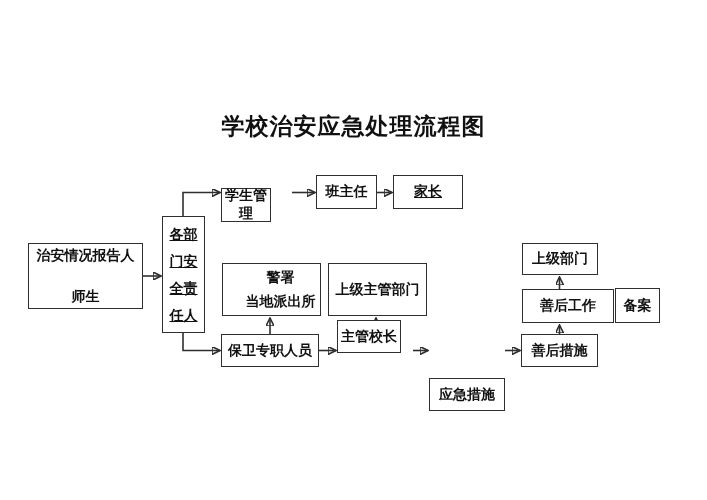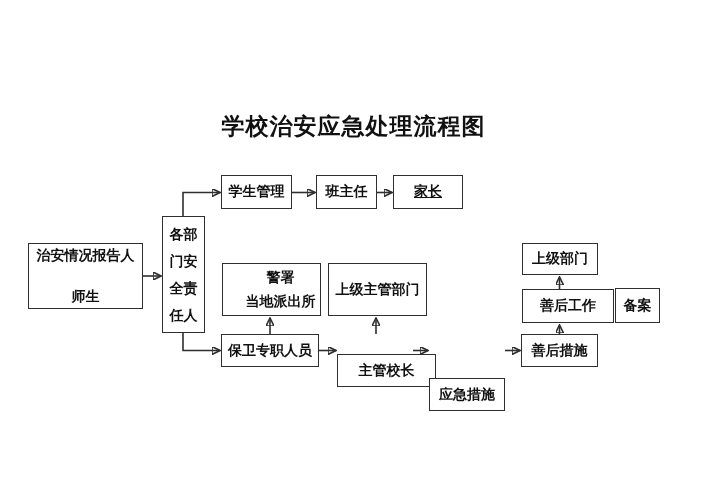--- a/index.html
+++ b/index.html
@@ -82,28 +82,28 @@
     <path d="M559.5,334 V325" marker-end="url(#arrow)"></path>
     <path d="M559.5,289 V277" marker-end="url(#arrow)"></path>
     <path d="M598,306 H613" marker-end="url(#arrow)"></path>
   </svg>
 
   <div class="node lh29" style="left:28px; top:243px; width:115px; height:66px;gap:12px;">
     <span class="ln">治安情况报告人</span>
     <span class="ln">师生</span>
   </div>
 
-  <div class="node lh27" style="left:162px; top:216px; width:43px; height:117px;">
+  <div class="node lh27" style="left:162px; top:216px; width:43px; height:117px;text-decoration:underline;">
     <span class="ln">各部</span>
     <span class="ln">门安</span>
     <span class="ln">全责</span>
     <span class="ln">任人</span>
   </div>
 
-  <div class="node" style="left:221px; top:175px; width:71px; height:34px;">
+  <div class="node" style="left:221px; top:188px; width:50px; height:34px;">
     <span class="ln">学生管理</span>
   </div>
 
   <div class="node" style="left:316px; top:175px; width:61px; height:34px;">
     <span class="ln">班主任</span>
   </div>
 
   <div class="node" style="left:393px; top:175px; width:70px; height:34px;text-decoration:underline;">
     <span class="ln">家长</span>
   </div>
@@ -114,21 +114,21 @@
   </div>
 
   <div class="node" style="left:328px; top:263px; width:99px; height:53px;">
     <span class="ln">上级主管部门</span>
   </div>
 
   <div class="node" style="left:221px; top:334px; width:98px; height:33px;">
     <span class="ln">保卫专职人员</span>
   </div>
 
-  <div class="node" style="left:337px; top:354px; width:99px; height:33px;">
+  <div class="node" style="left:337px; top:320px; width:64px; height:33px;">
     <span class="ln">主管校长</span>
   </div>
 
   <div class="node" style="left:429px; top:334px; width:76px; height:33px;margin-top:44px;">
     <span class="ln">应急措施</span>
   </div>
 
   <div class="node" style="left:521px; top:334px; width:77px; height:33px;">
     <span class="ln">善后措施</span>
   </div>

